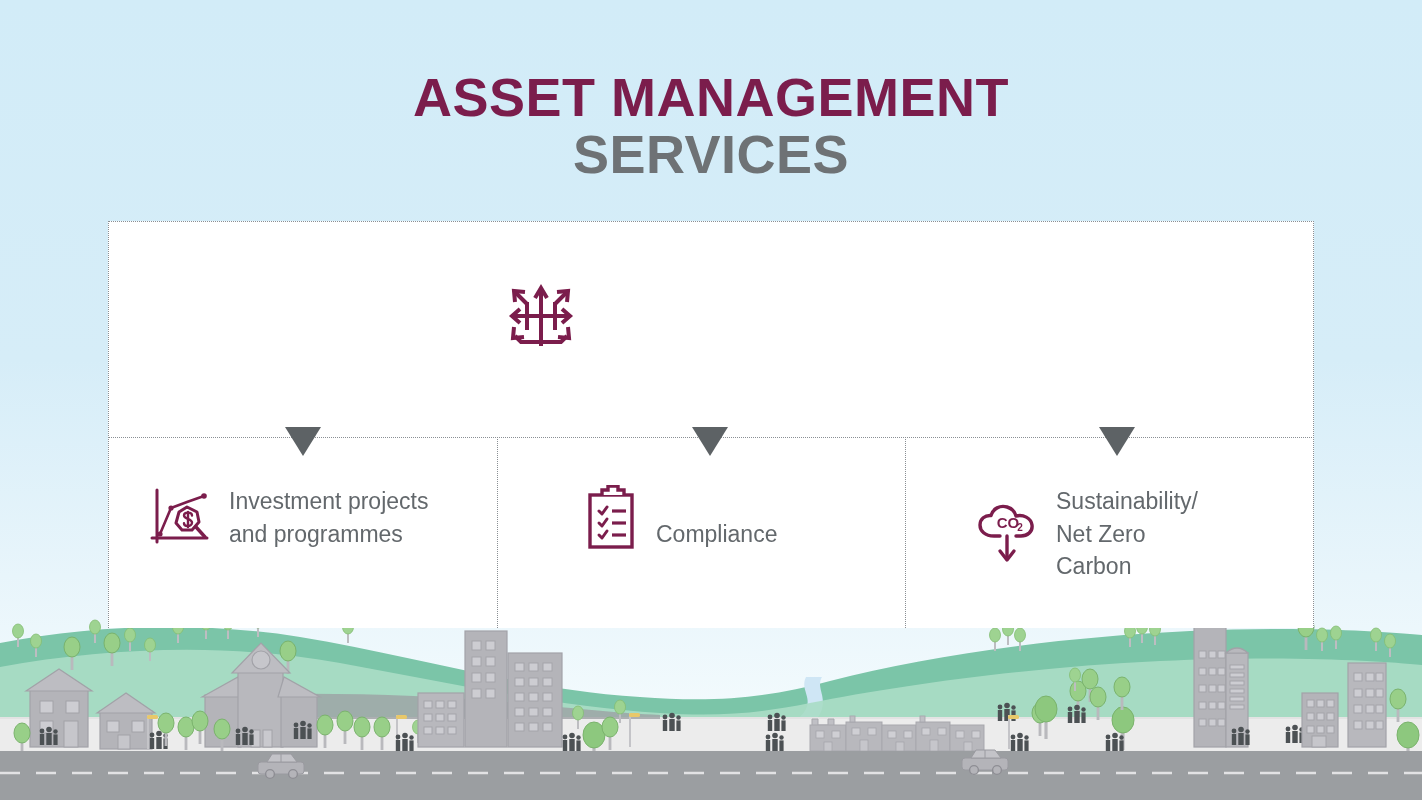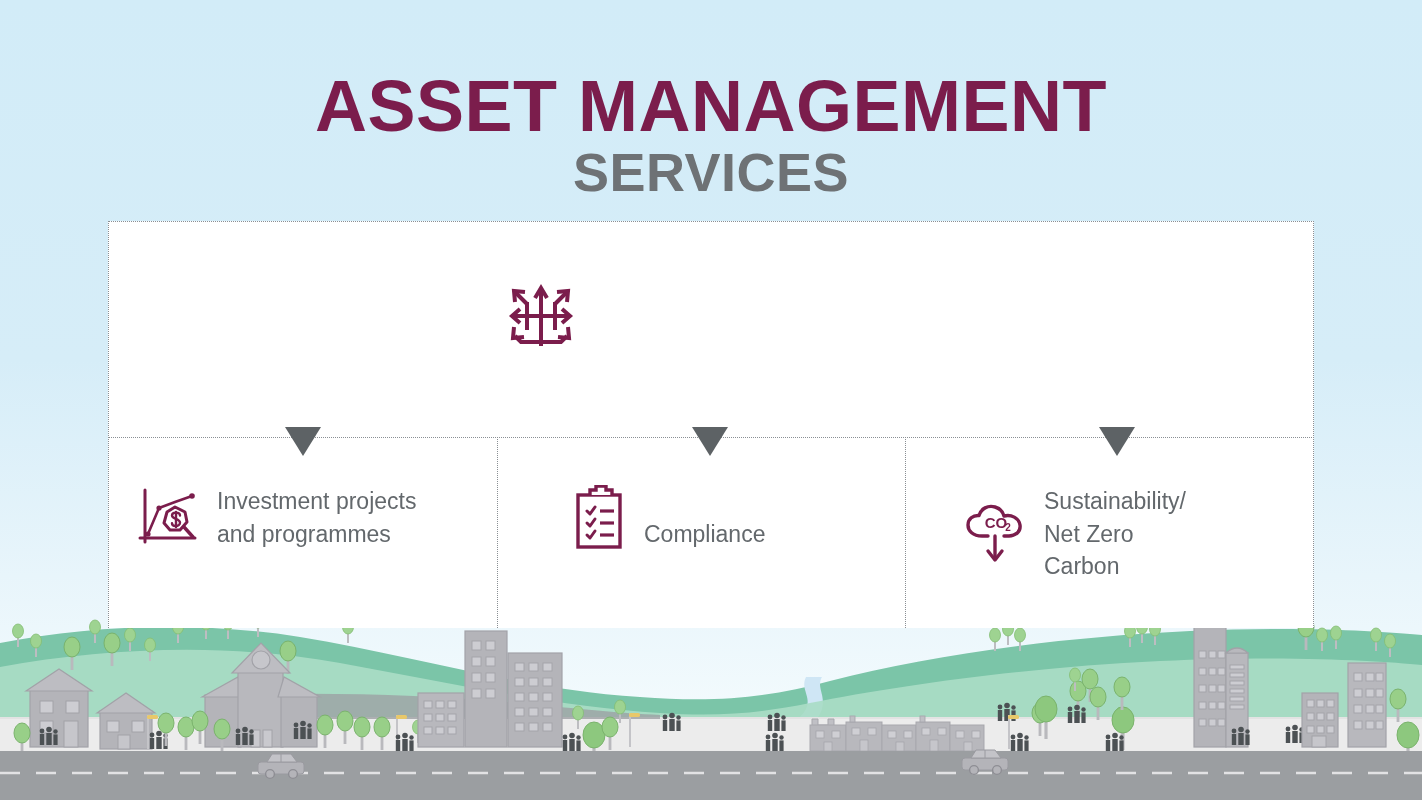--- a/index.html
+++ b/index.html
@@ -13,21 +13,21 @@
     position:relative;width:1422px;height:800px;overflow:hidden;
     background:linear-gradient(180deg,#d2ecf8 0%, #d6edf8 45%, #e8f5fb 72%, #f2fafd 88%, #f6fbfd 100%);
   }
 
   
   .title-wrap{
     position:absolute;top:70px;left:0;width:1422px;text-align:center;
     line-height:1.02;
   }
   .title-line1{
-    font-size:72px;font-weight:bold;color:#7b1d4c;letter-spacing:0.5px;
+    font-size:54px;font-weight:bold;color:#7b1d4c;letter-spacing:0.5px;
     display:block;
   }
   .title-line2{
     font-size:54px;font-weight:bold;color:#6e7275;letter-spacing:0.5px;
     display:block;margin-top:2px;
   }
 
   
   .panel{
     position:absolute;left:108px;top:221px;width:1206px;height:407px;
@@ -61,21 +61,21 @@
   
   .top-item{
     position:absolute;left:505px;top:280px;
     display:flex;align-items:center;gap:18px;
   }
   .top-item .label{
     font-size:25px;color:#63686c;white-space:nowrap;
   }
 
   
-  .cells{position:absolute;left:92px;top:437px;width:1110px;height:191px;}
+  .cells{position:absolute;left:104px;top:437px;width:1110px;height:191px;}
   .cell{
     position:absolute;top:48px;display:flex;align-items:center;gap:16px;
   }
   .cell .label{
     font-size:23px;color:#63686c;line-height:1.42;
   }
   .cell.c1{left:45px;}
   .cell.c2{left:480px;align-items:flex-end;}
   .cell.c3{left:872px;}
 

